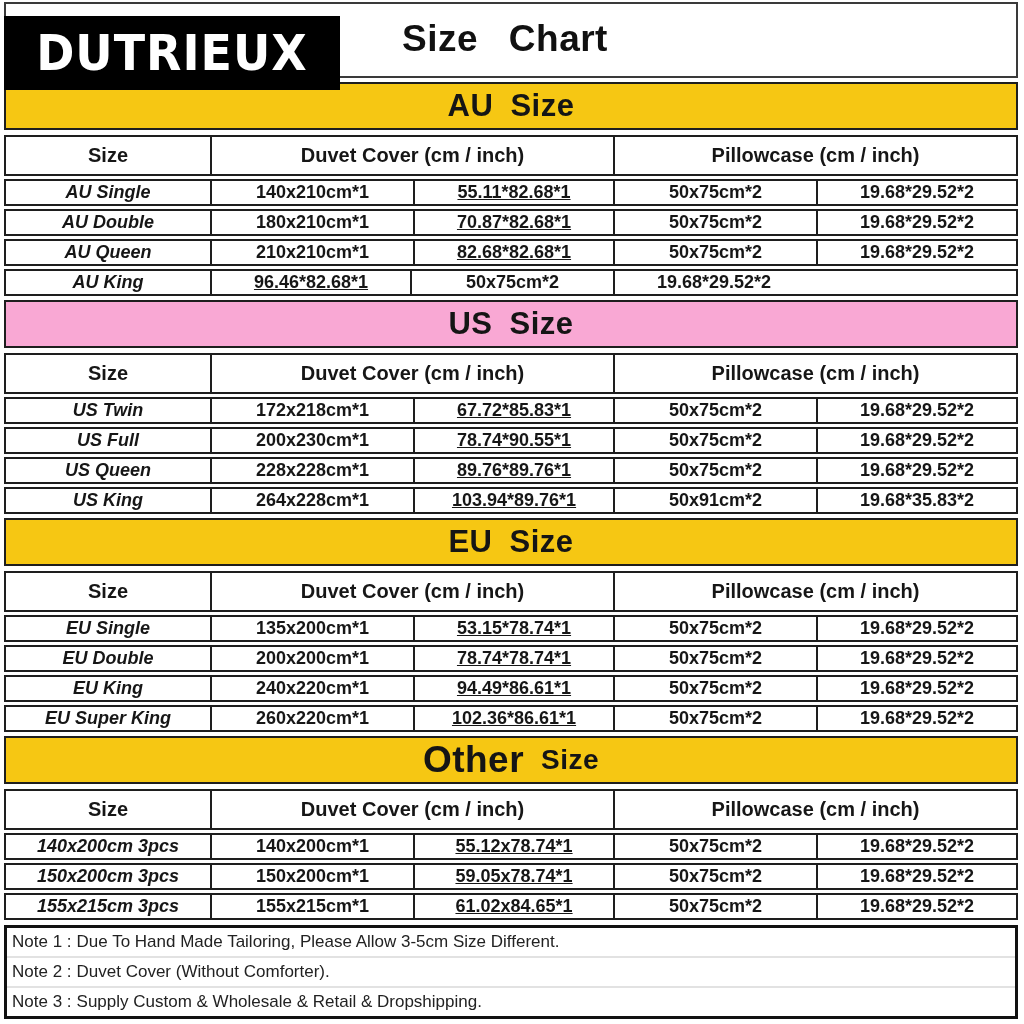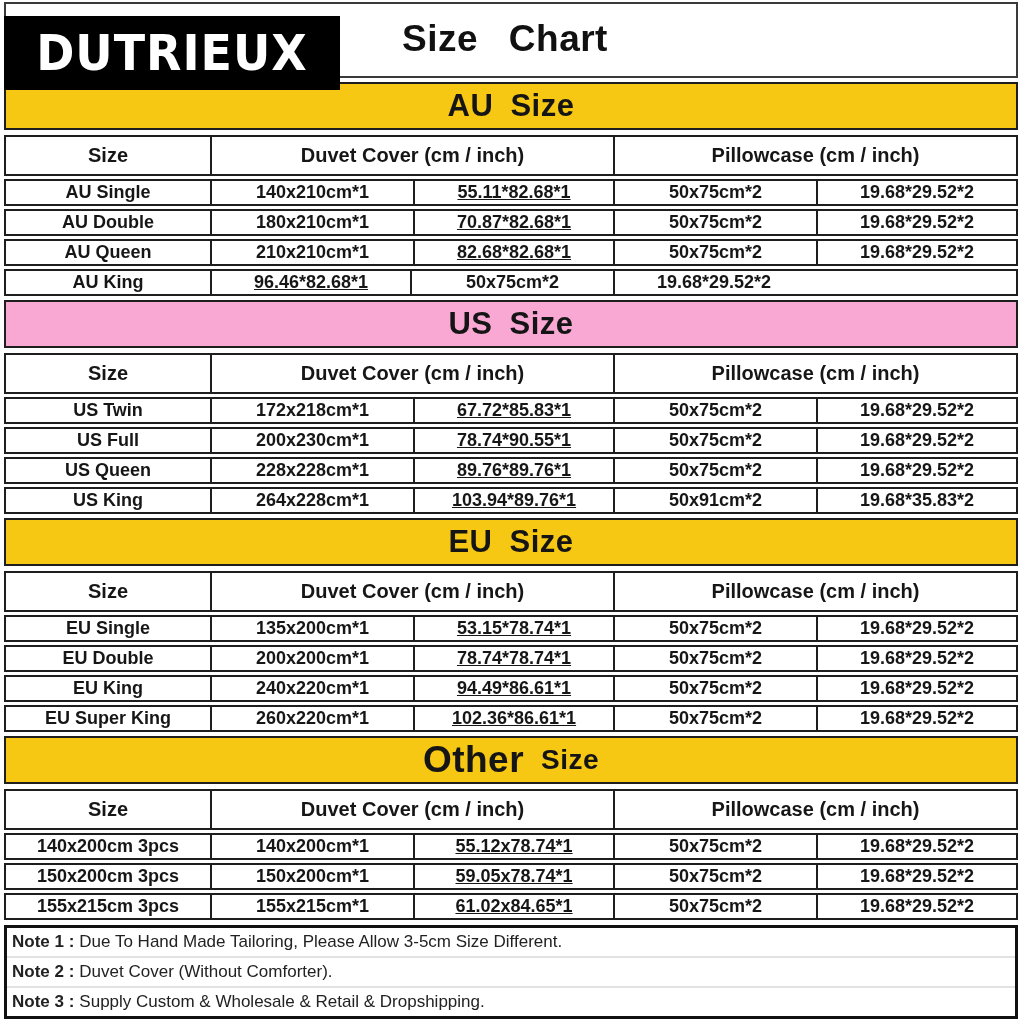--- a/index.html
+++ b/index.html
@@ -30,29 +30,29 @@
   .row.head{height:41px;margin-top:5px;}
   .row.data{height:27px;margin-top:3px;}
   .row .cell{display:flex;align-items:center;justify-content:center;
              box-sizing:border-box;color:#161616;font-weight:bold;overflow:hidden;white-space:nowrap;}
   .row.head .cell{font-size:20px;}
   .row.data .cell{font-size:18px;}
   .bdr{border-right:2px solid #1e1e1e;}
   .w-size{width:20.4%;}
   .w-duvet{width:39.9%;}
   .w-pillow{width:39.7%;}
-  .w-c1{width:20.4%;} .w-c2{width:20.1%;} .w-c3{width:19.8%;text-decoration:underline;}
+  .w-c1{width:20.4%;font-style:italic;} .w-c2{width:20.1%;} .w-c3{width:19.8%;text-decoration:underline;}
   .w-c4{width:20.1%;} .w-c5{width:19.6%;}
 
   
   .notes-box{margin-top:5px;border:3px solid #111;background:#fff;}
   .note-line{height:28px;display:flex;align-items:center;padding-left:5px;
              border-bottom:2px solid #e2e2e2;color:#222;font-size:17px;}
   .note-line:last-child{border-bottom:none;}
-  .note-label{font-weight:bold;white-space:pre;}
+  .note-label{font-weight:normal;white-space:pre;}
   .note-text{margin-left:5px;white-space:pre;}
 </style>
 </head>
 <body>
 
 <div class="page">
   <div class="frame">
 
     <div class="header-strip">
       <div class="brand-box">

